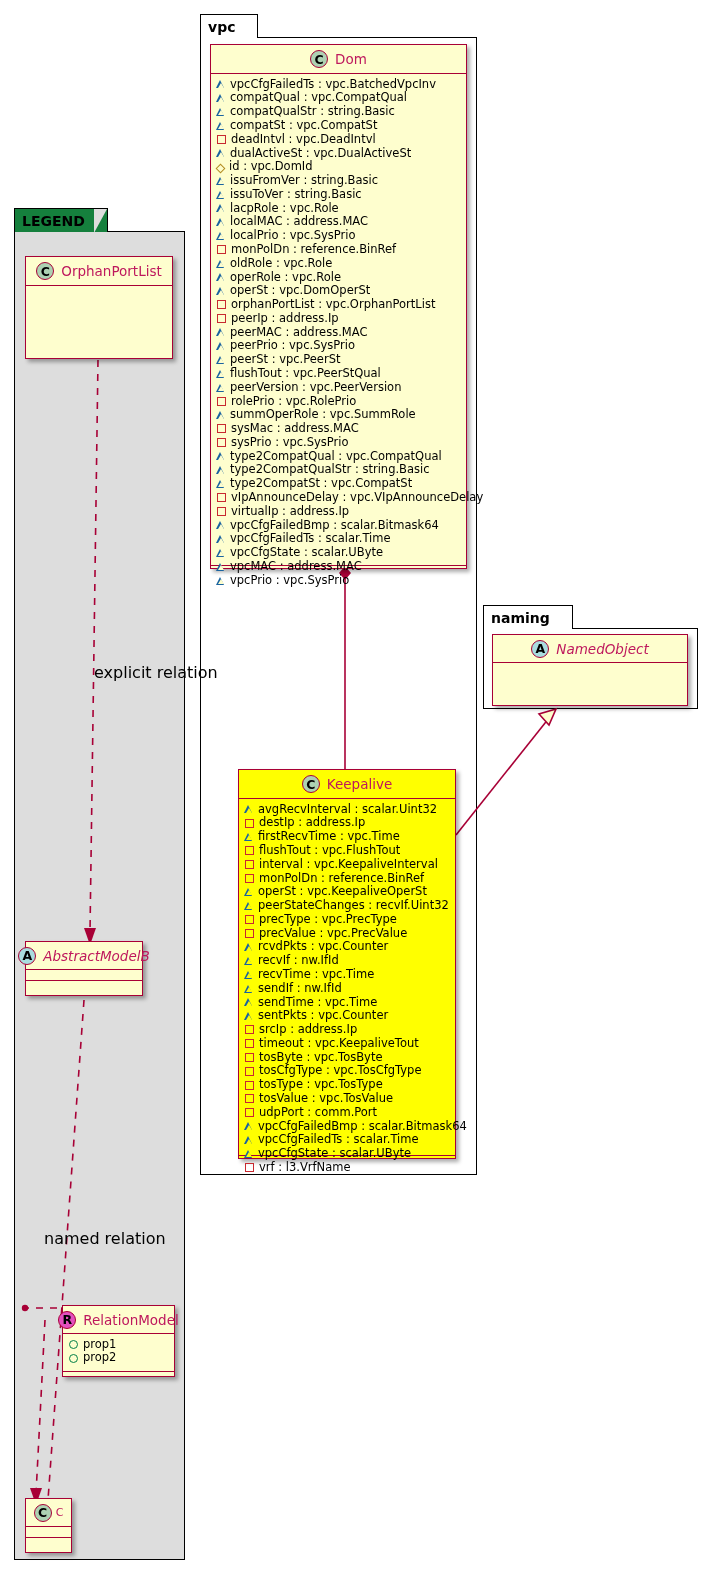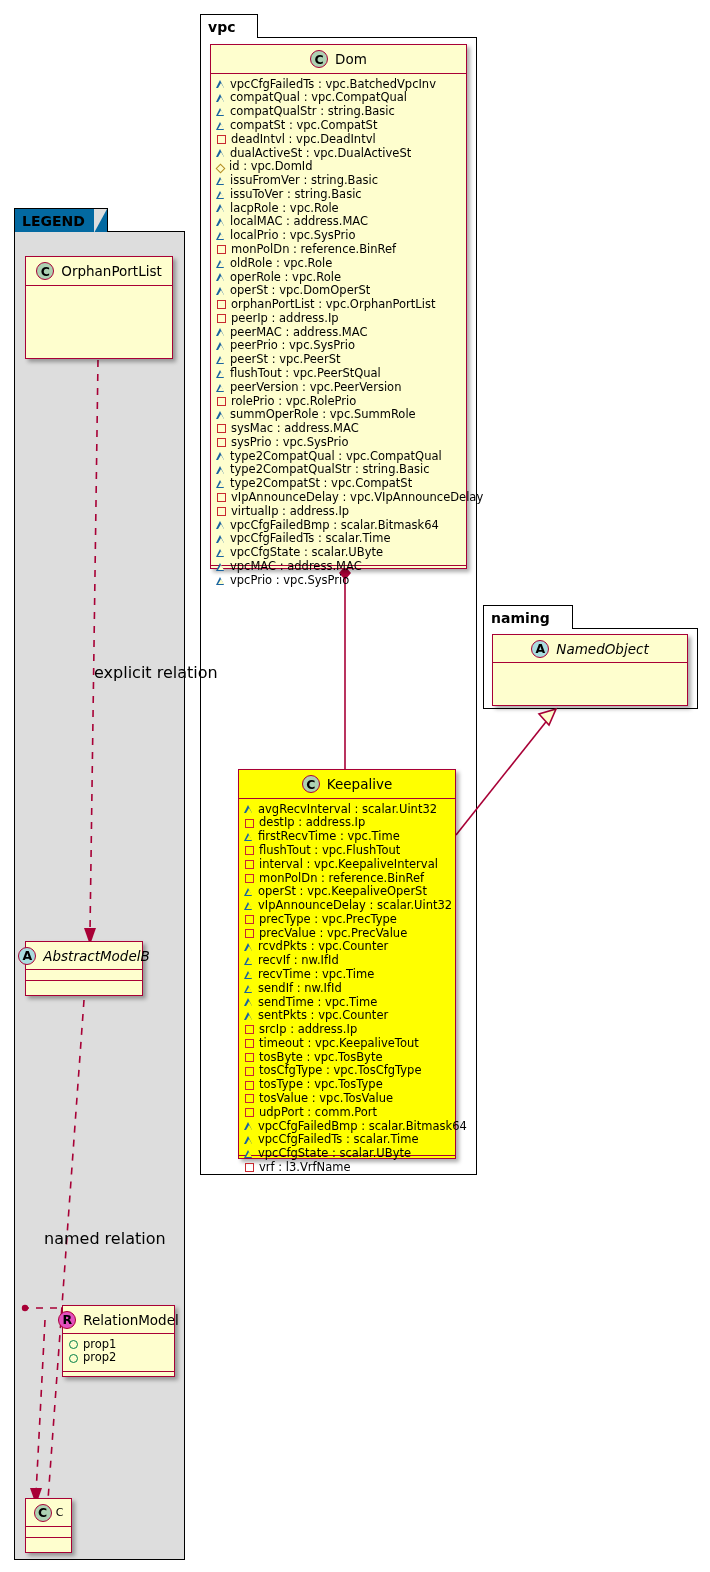--- a/index.html
+++ b/index.html
@@ -14,32 +14,32 @@
            box-sizing:border-box;padding:1px 22px 0 7px;
            font-size:14px;font-weight:bold;color:#000;line-height:22px;
            white-space:nowrap;z-index:3;}
   .pkg-tab:after{content:"";position:absolute;right:0;top:0;
                  width:0;height:0;border-left:13px solid #fff;
                  border-bottom:24px solid transparent;}
   .pkg-body{position:absolute;left:0;border:1.5px solid #000;
             box-sizing:border-box;z-index:1;}
   .pkg-white .pkg-body{background:#fff;}
   .pkg-grey .pkg-body{background:#dddddd;}
-  .pkg-grey .pkg-tab{background:#0369a1;}
+  .pkg-grey .pkg-tab{background:#15803d;}
   .pkg-grey .pkg-tab:after{border-left-color:#dddddd;}
 
   
   .cls{position:absolute;box-sizing:border-box;
        border:1.5px solid #A80036;background:#FEFECE;
        box-shadow:3px 3px 4px rgba(0,0,0,.33);z-index:4;}
   .cls.yellow{background:#FFFF00;}
   .cls-head{border-bottom:1.5px solid #A80036;
             display:flex;align-items:center;justify-content:center;
             gap:7px;padding:4px 8px;box-sizing:border-box;}
-  .cls-title{font-size:13.5px;color:#000000;white-space:nowrap;}
+  .cls-title{font-size:13.5px;color:#be185d;white-space:nowrap;}
   .cls-title.abstract{font-style:italic;}
   .cls-attrs{padding:3px 6px 4px 6px;border-bottom:1.5px solid #A80036;}
   .cls-foot{height:10px;}
   .attr{display:flex;align-items:center;gap:5px;
         font-size:11.5px;line-height:12.6px;color:#000;
         white-space:nowrap;padding:0.6px 0;}
   .attr .txt{position:relative;top:0px;}
 
   
   .circ{width:18px;height:18px;border-radius:50%;
@@ -344,21 +344,21 @@
       <div class="attr">
         <span class="mk mk-square"></span>
         <span class="txt">monPolDn : reference.BinRef</span>
       </div>
       <div class="attr">
         <span class="mk mk-triangle"></span>
         <span class="txt">operSt : vpc.KeepaliveOperSt</span>
       </div>
       <div class="attr">
         <span class="mk mk-triangle"></span>
-        <span class="txt">vIpAnnounceDelay : scalar.Uint32</span>
+        <span class="txt">peerStateChanges : recvIf.Uint32</span>
       </div>
       <div class="attr">
         <span class="mk mk-square"></span>
         <span class="txt">precType : vpc.PrecType</span>
       </div>
       <div class="attr">
         <span class="mk mk-square"></span>
         <span class="txt">precValue : vpc.PrecValue</span>
       </div>
       <div class="attr">

